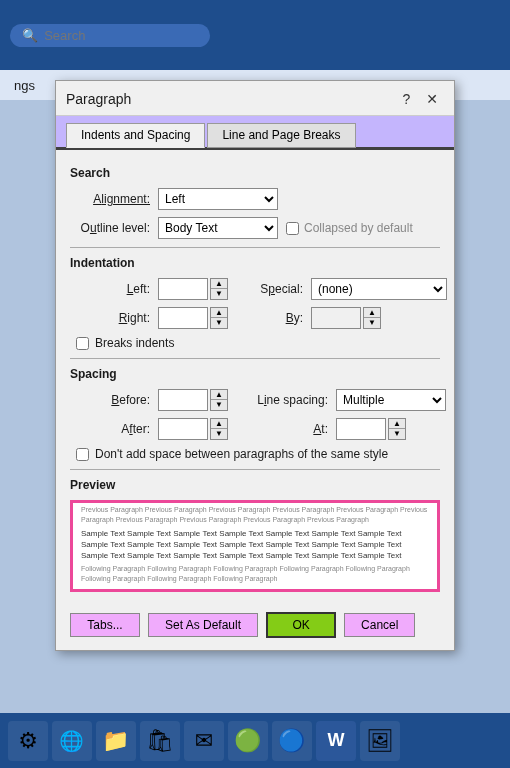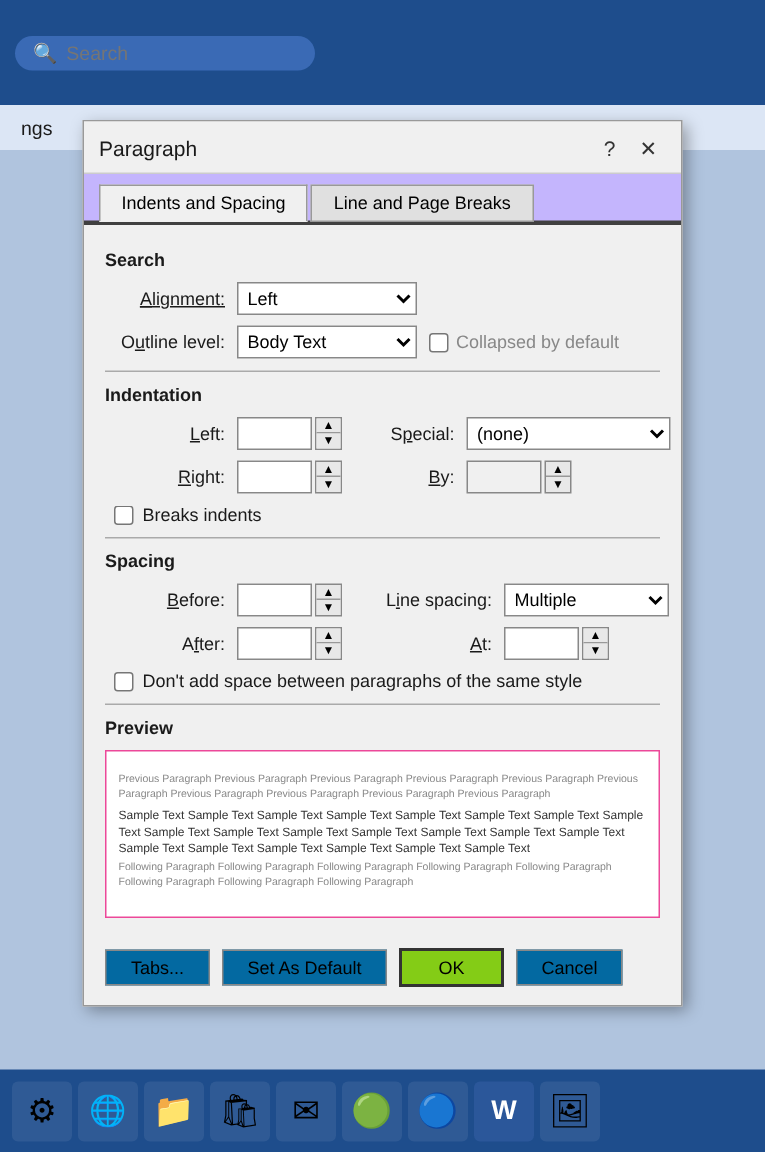--- a/index.html
+++ b/index.html
@@ -241,23 +241,23 @@
     .by-input.disabled {
       background: #f0f0f0;
       color: #999;
     }
 
     
     .preview-section {
       margin-top: 4px;
     }
     .preview-box {
-      border: 1px solid #ec4899;
+      border: 3px solid #ec4899;
       background: white;
-      padding: 14px 8px;
+      padding: 2px 8px;
       min-height: 90px;
       font-size: 8px;
       color: #555;
       line-height: 1.4;
     }
     .preview-text-small {
       font-size: 7px;
       color: #888;
       margin-bottom: 3px;
     }
@@ -271,21 +271,21 @@
     .dialog-buttons {
       display: flex;
       justify-content: flex-start;
       padding: 8px 14px 12px 14px;
       gap: 8px;
       align-items: center;
     }
     .btn {
       padding: 4px 16px;
       border: 1px solid #888;
-      background: #0369a1;
+      background: #f0abfc;
       font-size: 12px;
       cursor: pointer;
       min-width: 70px;
       text-align: center;
     }
     .btn.default-btn {
       border: 2px solid #333;
       background: #84cc16;
     }
 

